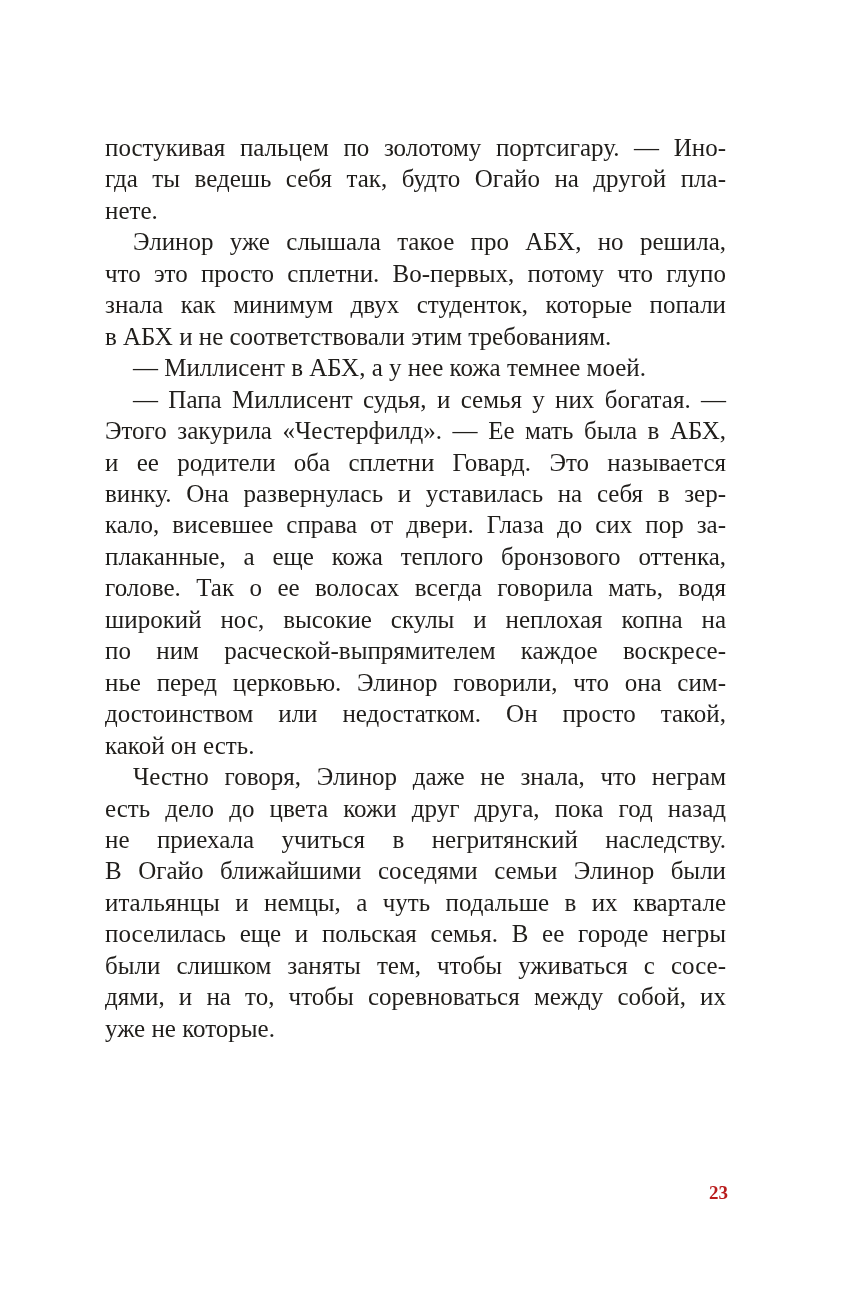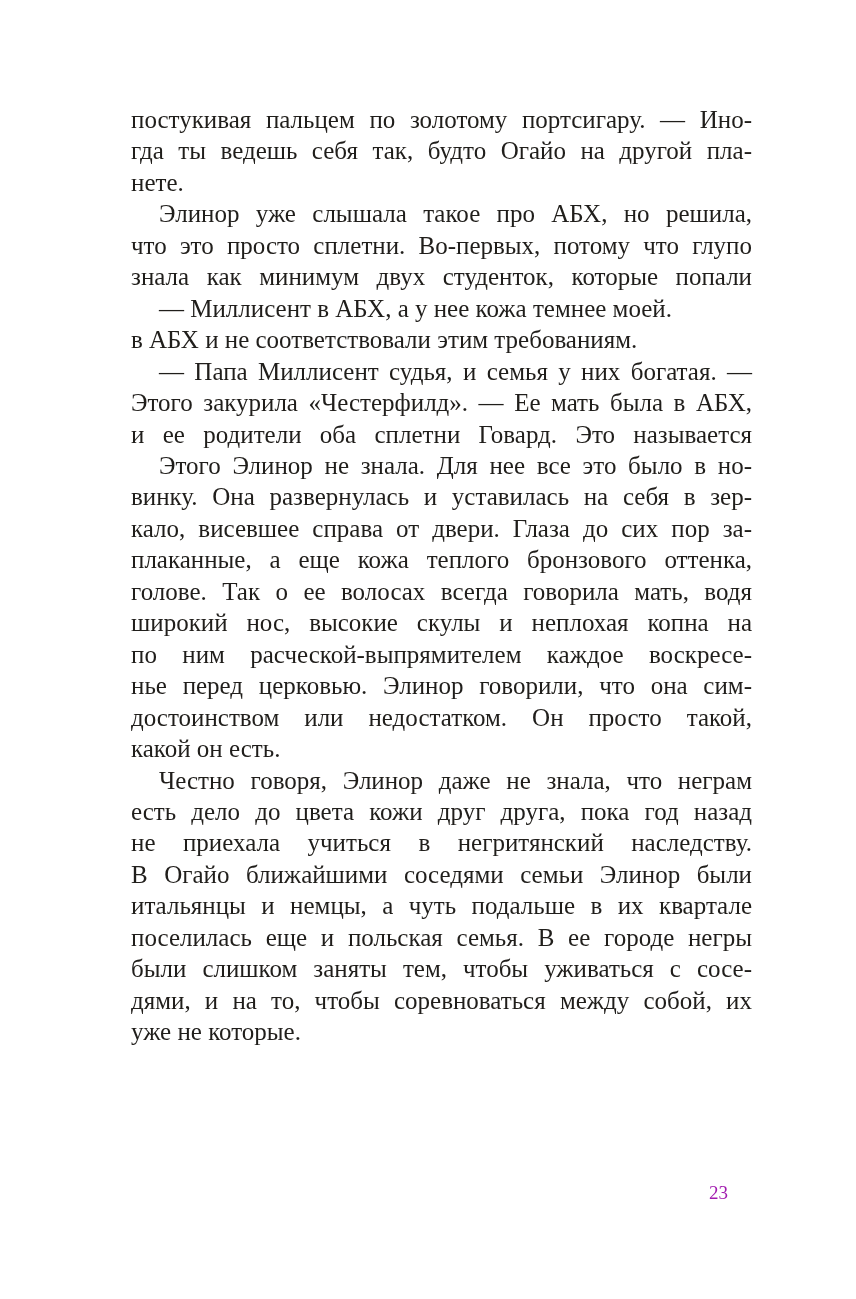--- a/index.html
+++ b/index.html
@@ -13,23 +13,22 @@
     width: 856px;
     height: 1299px;
     background: #ffffff;
     font-family: "Liberation Serif", "DejaVu Serif", serif;
     color: #201e1b;
     overflow: hidden;
   }
   .text-block {
     position: absolute;
     left: 105px;
-    top: 104px;
+    top: 132px;
     width: 621px;
-    margin-left: 26px;
   }
   .text-line {
     font-size: 25px;
     line-height: 31.45px;
     text-align: justify;
     text-align-last: justify;
     -moz-text-align-last: justify;
   }
   .text-line.last {
     text-align-last: left;
@@ -37,40 +36,40 @@
   }
   .text-line.indent {
     text-indent: 28px;
   }
   .page-number {
     position: absolute;
     top: 1181px;
     right: 128px;
     font-size: 19px;
     line-height: 23px;
-    color: #a21caf;
+    color: #b91c1c;
+    font-weight: bold;
   }
 </style>
 </head>
 <body>
 
 <div class="book-page">
   <div class="text-block" id="text-block">
       <div class="text-line">постукивая пальцем по золотому портсигару. — Ино-</div>
       <div class="text-line">гда ты ведешь себя так, будто Огайо на другой пла-</div>
       <div class="text-line last">нете.</div>
       <div class="text-line indent">Элинор уже слышала такое про АБХ, но решила,</div>
       <div class="text-line">что это просто сплетни. Во-первых, потому что глупо</div>
       <div class="text-line">знала как минимум двух студенток, которые попали</div>
+      <div class="text-line last">в АБХ и не соответствовали этим требованиям.</div>
       <div class="text-line last indent">— Миллисент в АБХ, а у нее кожа темнее моей.</div>
-      <div class="text-line last">в АБХ и не соответствовали этим требованиям.</div>
       <div class="text-line indent">— Папа Миллисент судья, и семья у них богатая. —</div>
       <div class="text-line">Этого закурила «Честерфилд». — Ее мать была в АБХ,</div>
       <div class="text-line">и ее родители оба сплетни Говард. Это называется</div>
-      <div class="text-line indent">Этого Элинор не знала. Для нее все это было в но-</div>
       <div class="text-line">винку. Она развернулась и уставилась на себя в зер-</div>
       <div class="text-line">кало, висевшее справа от двери. Глаза до сих пор за-</div>
       <div class="text-line">плаканные, а еще кожа теплого бронзового оттенка,</div>
       <div class="text-line">голове. Так о ее волосах всегда говорила мать, водя</div>
       <div class="text-line">широкий нос, высокие скулы и неплохая копна на</div>
       <div class="text-line">по ним расческой-выпрямителем каждое воскресе-</div>
       <div class="text-line">нье перед церковью. Элинор говорили, что она сим-</div>
       <div class="text-line">достоинством или недостатком. Он просто такой,</div>
       <div class="text-line last">какой он есть.</div>
       <div class="text-line indent">Честно говоря, Элинор даже не знала, что неграм</div>

